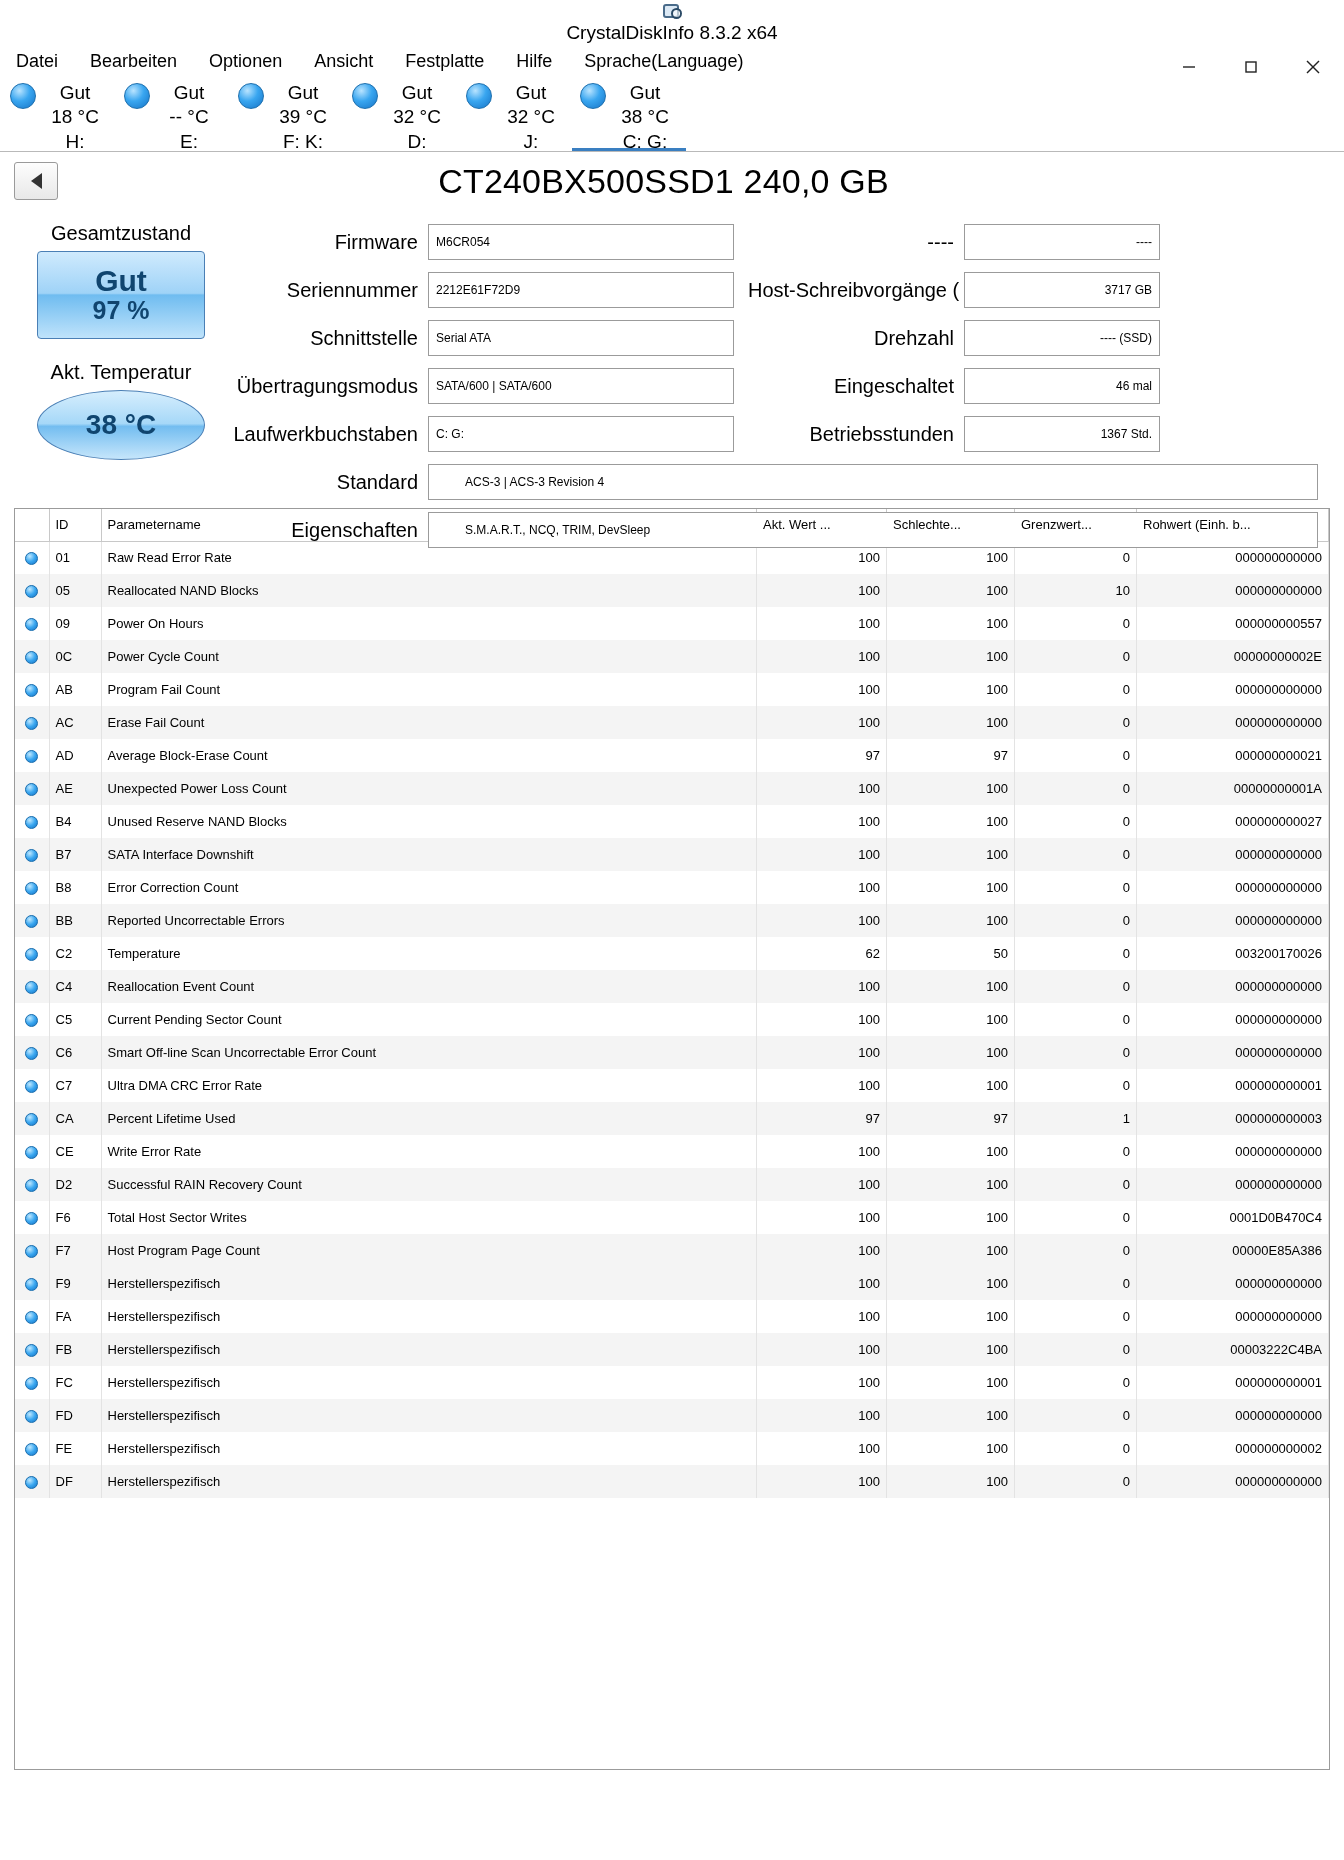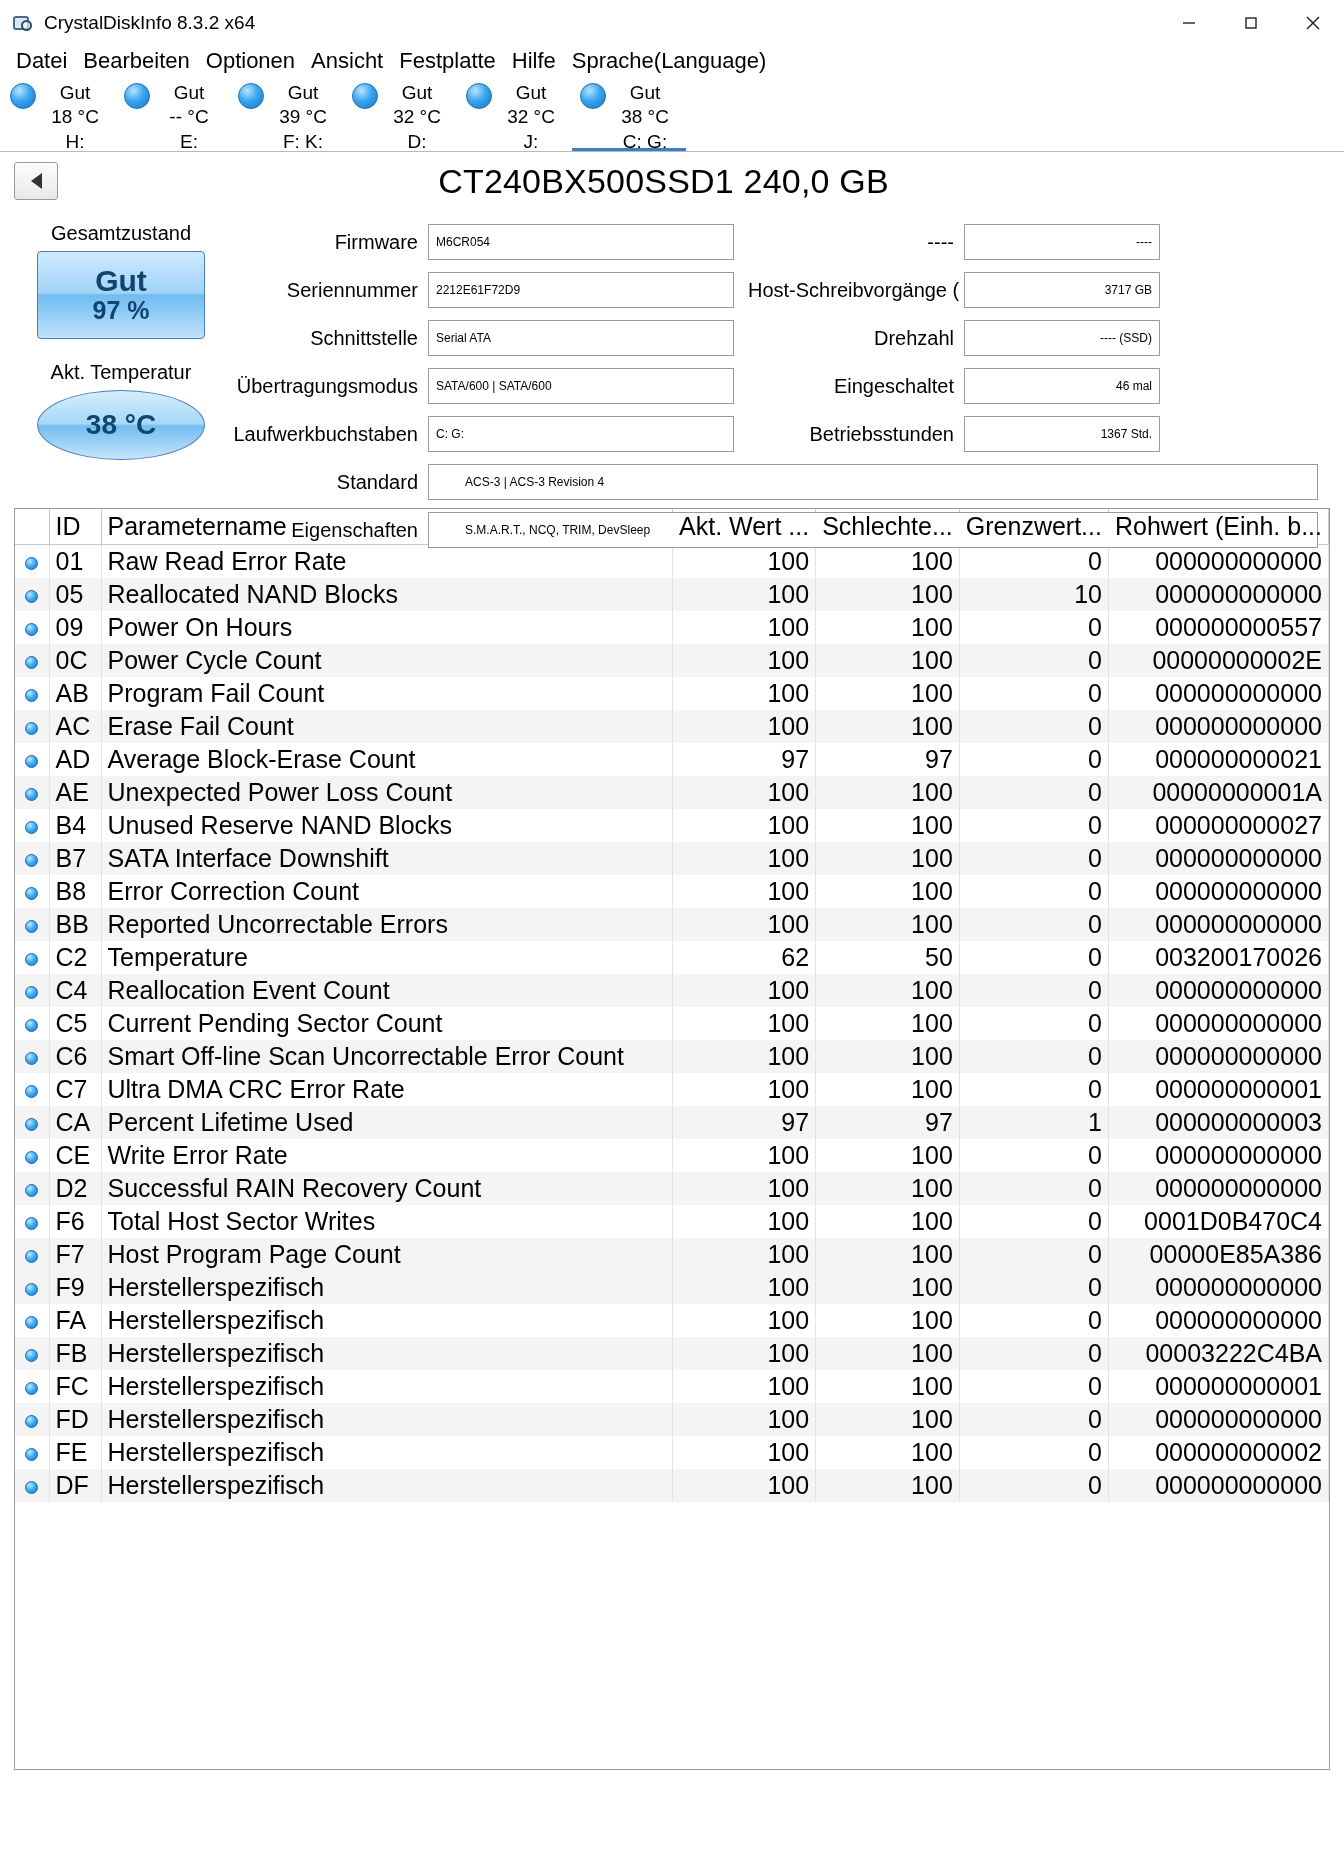--- a/index.html
+++ b/index.html
@@ -14,20 +14,21 @@
   }
 
   
   .titlebar {
     height: 46px;
     display: flex;
     align-items: center;
     background: #ffffff;
     border-bottom: 1px solid #ffffff;
     position: relative;
+    flex-direction: column;
   }
   .app-icon {
     width: 22px; height: 22px;
     margin-left: 12px; margin-right: 10px;
     position: relative;
     flex: none;
   }
   .app-icon .disk {
     position: absolute; left: 1px; top: 4px;
     width: 16px; height: 14px;
@@ -60,22 +61,22 @@
   }
   .win-btn svg { display: block; }
 
   
   .menubar {
     height: 30px;
     display: flex;
     align-items: center;
     padding-left: 8px;
     background: #ffffff;
-    font-size: 22px;
-    gap: 0px;
+    font-size: 18px;
+    gap: 16px;
   }
   .menu-item {
     padding: 2px 8px;
     color: #000;
     white-space: nowrap;
   }
 
   
   .drivebar {
     height: 76px;
@@ -218,21 +219,21 @@
   .table-wrap {
     margin: 8px 14px 0 14px;
     border: 1px solid #9b9b9b;
     background: #ffffff;
     height: 1262px;
     overflow: hidden;
   }
   table.smart {
     width: 100%;
     border-collapse: collapse;
-    font-size: 25px;
+    font-size: 13px;
   }
   table.smart th {
     font-weight: normal;
     text-align: left;
     padding: 3px 6px;
     border-right: 1px solid #c8c8c8;
     border-bottom: 1px solid #c8c8c8;
     background: #ffffff;
     height: 32px;
     white-space: nowrap;

